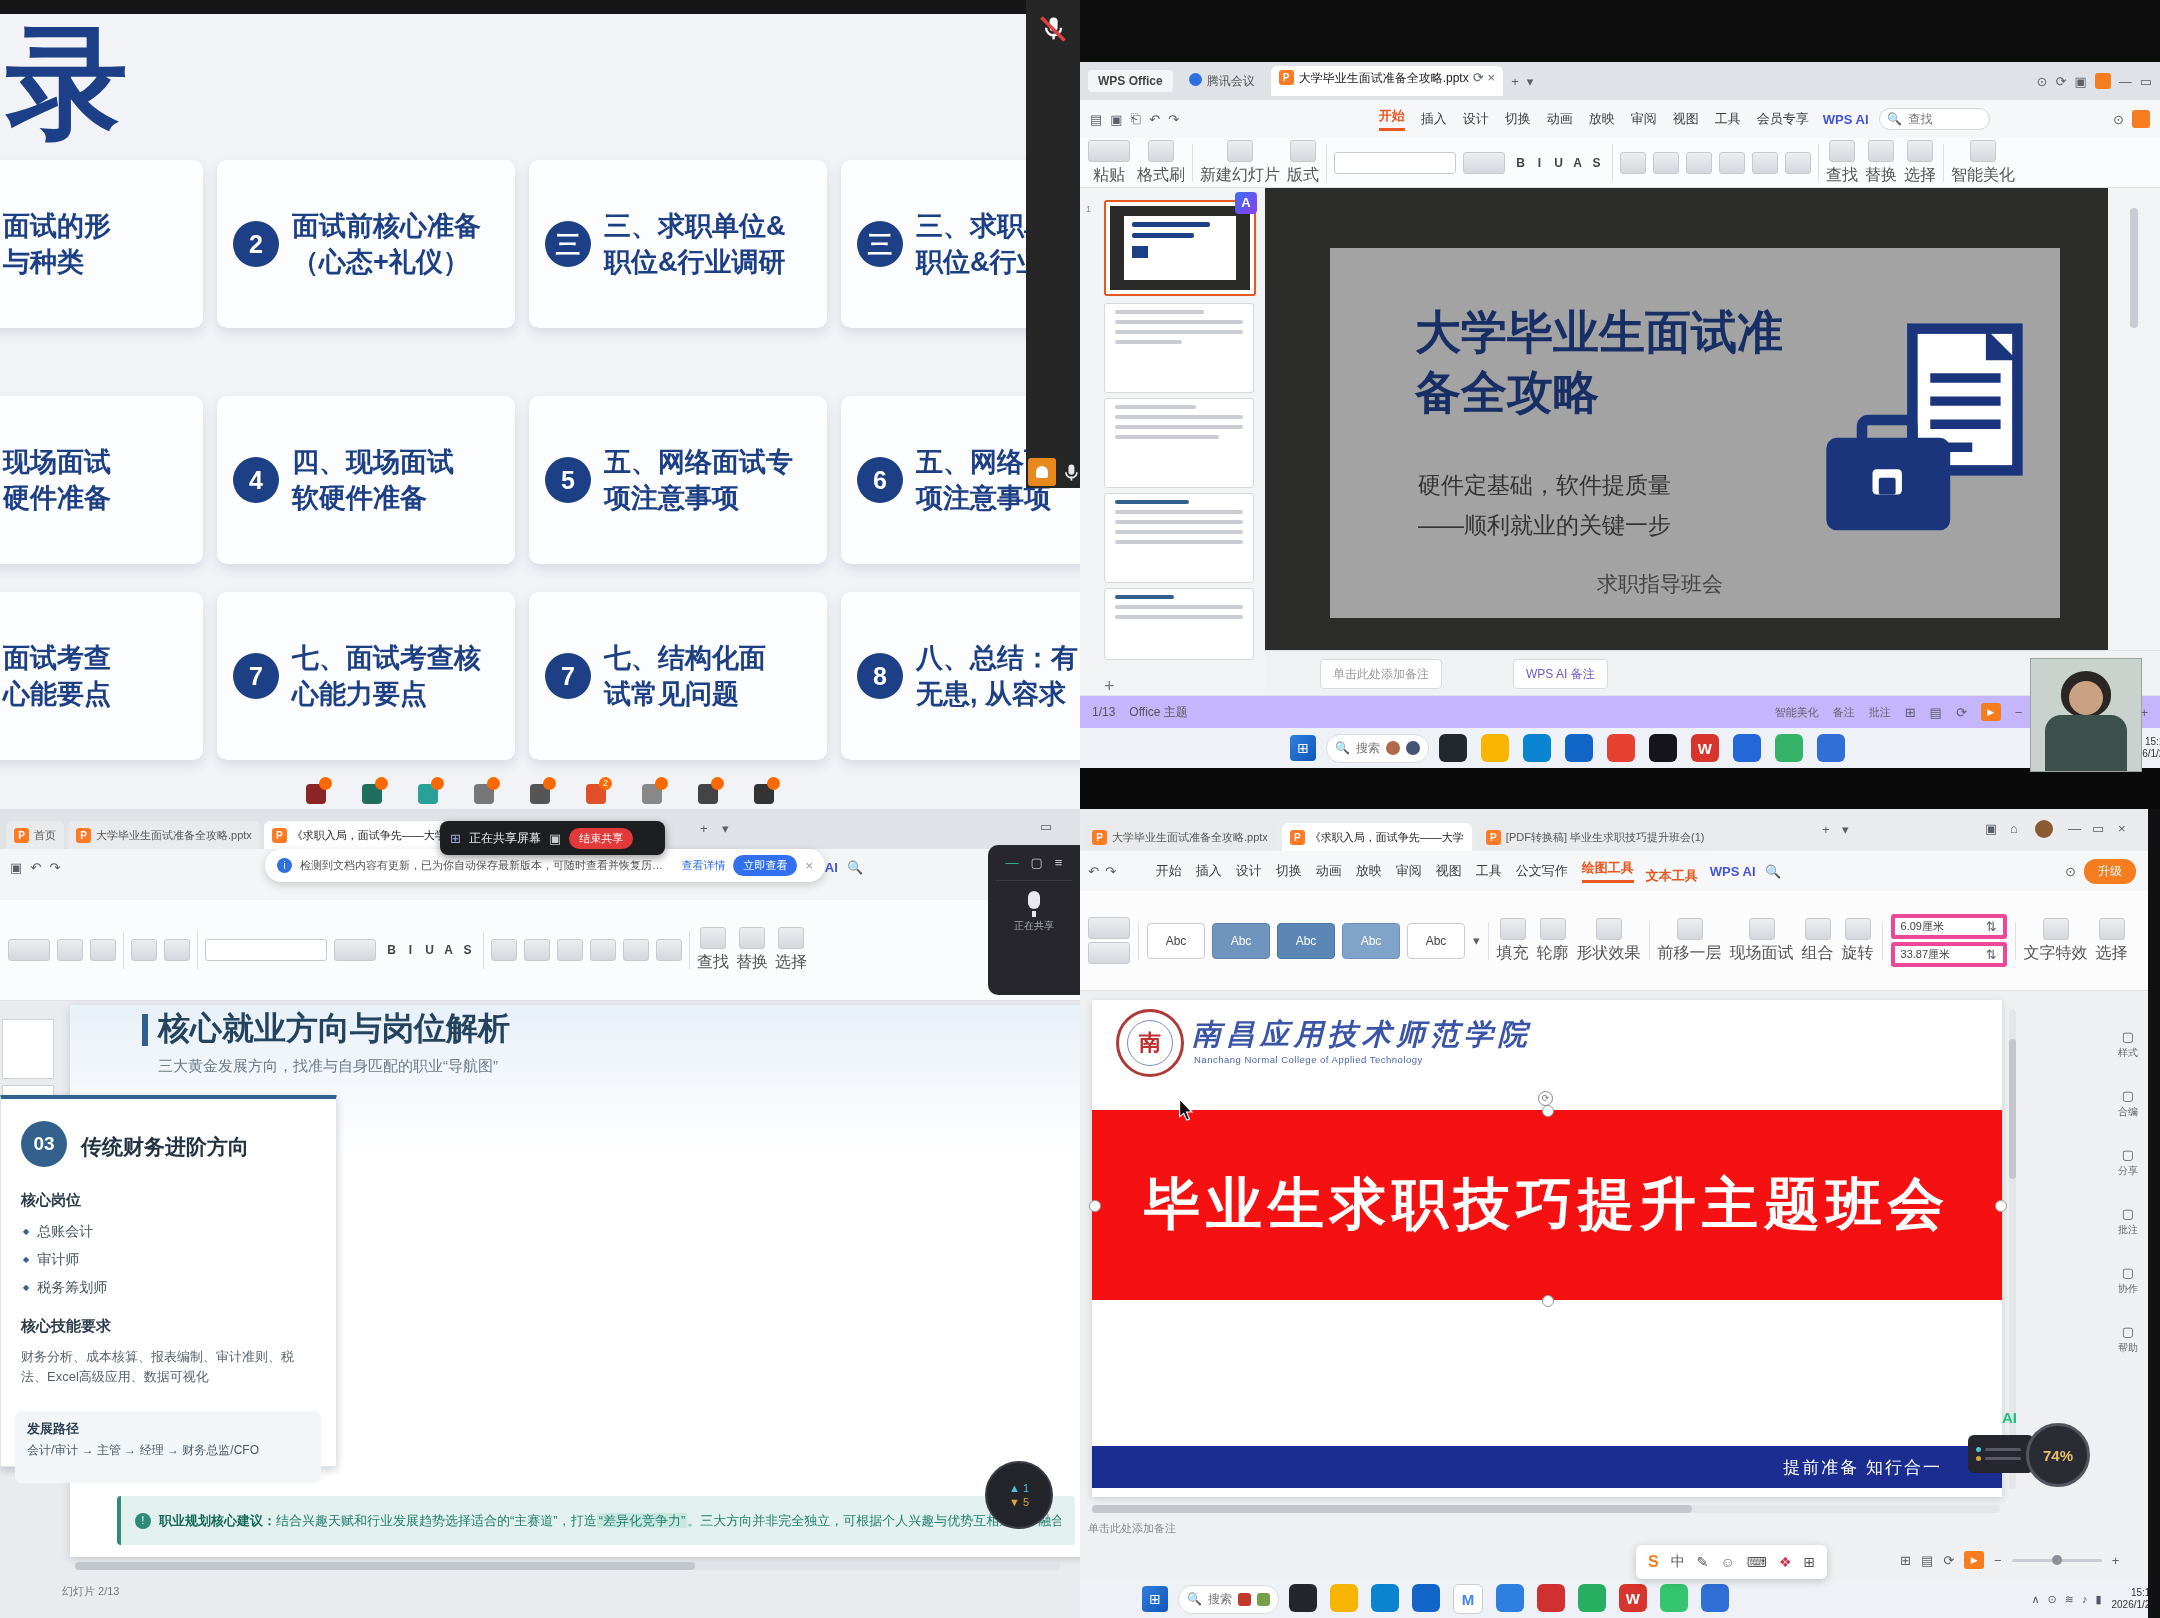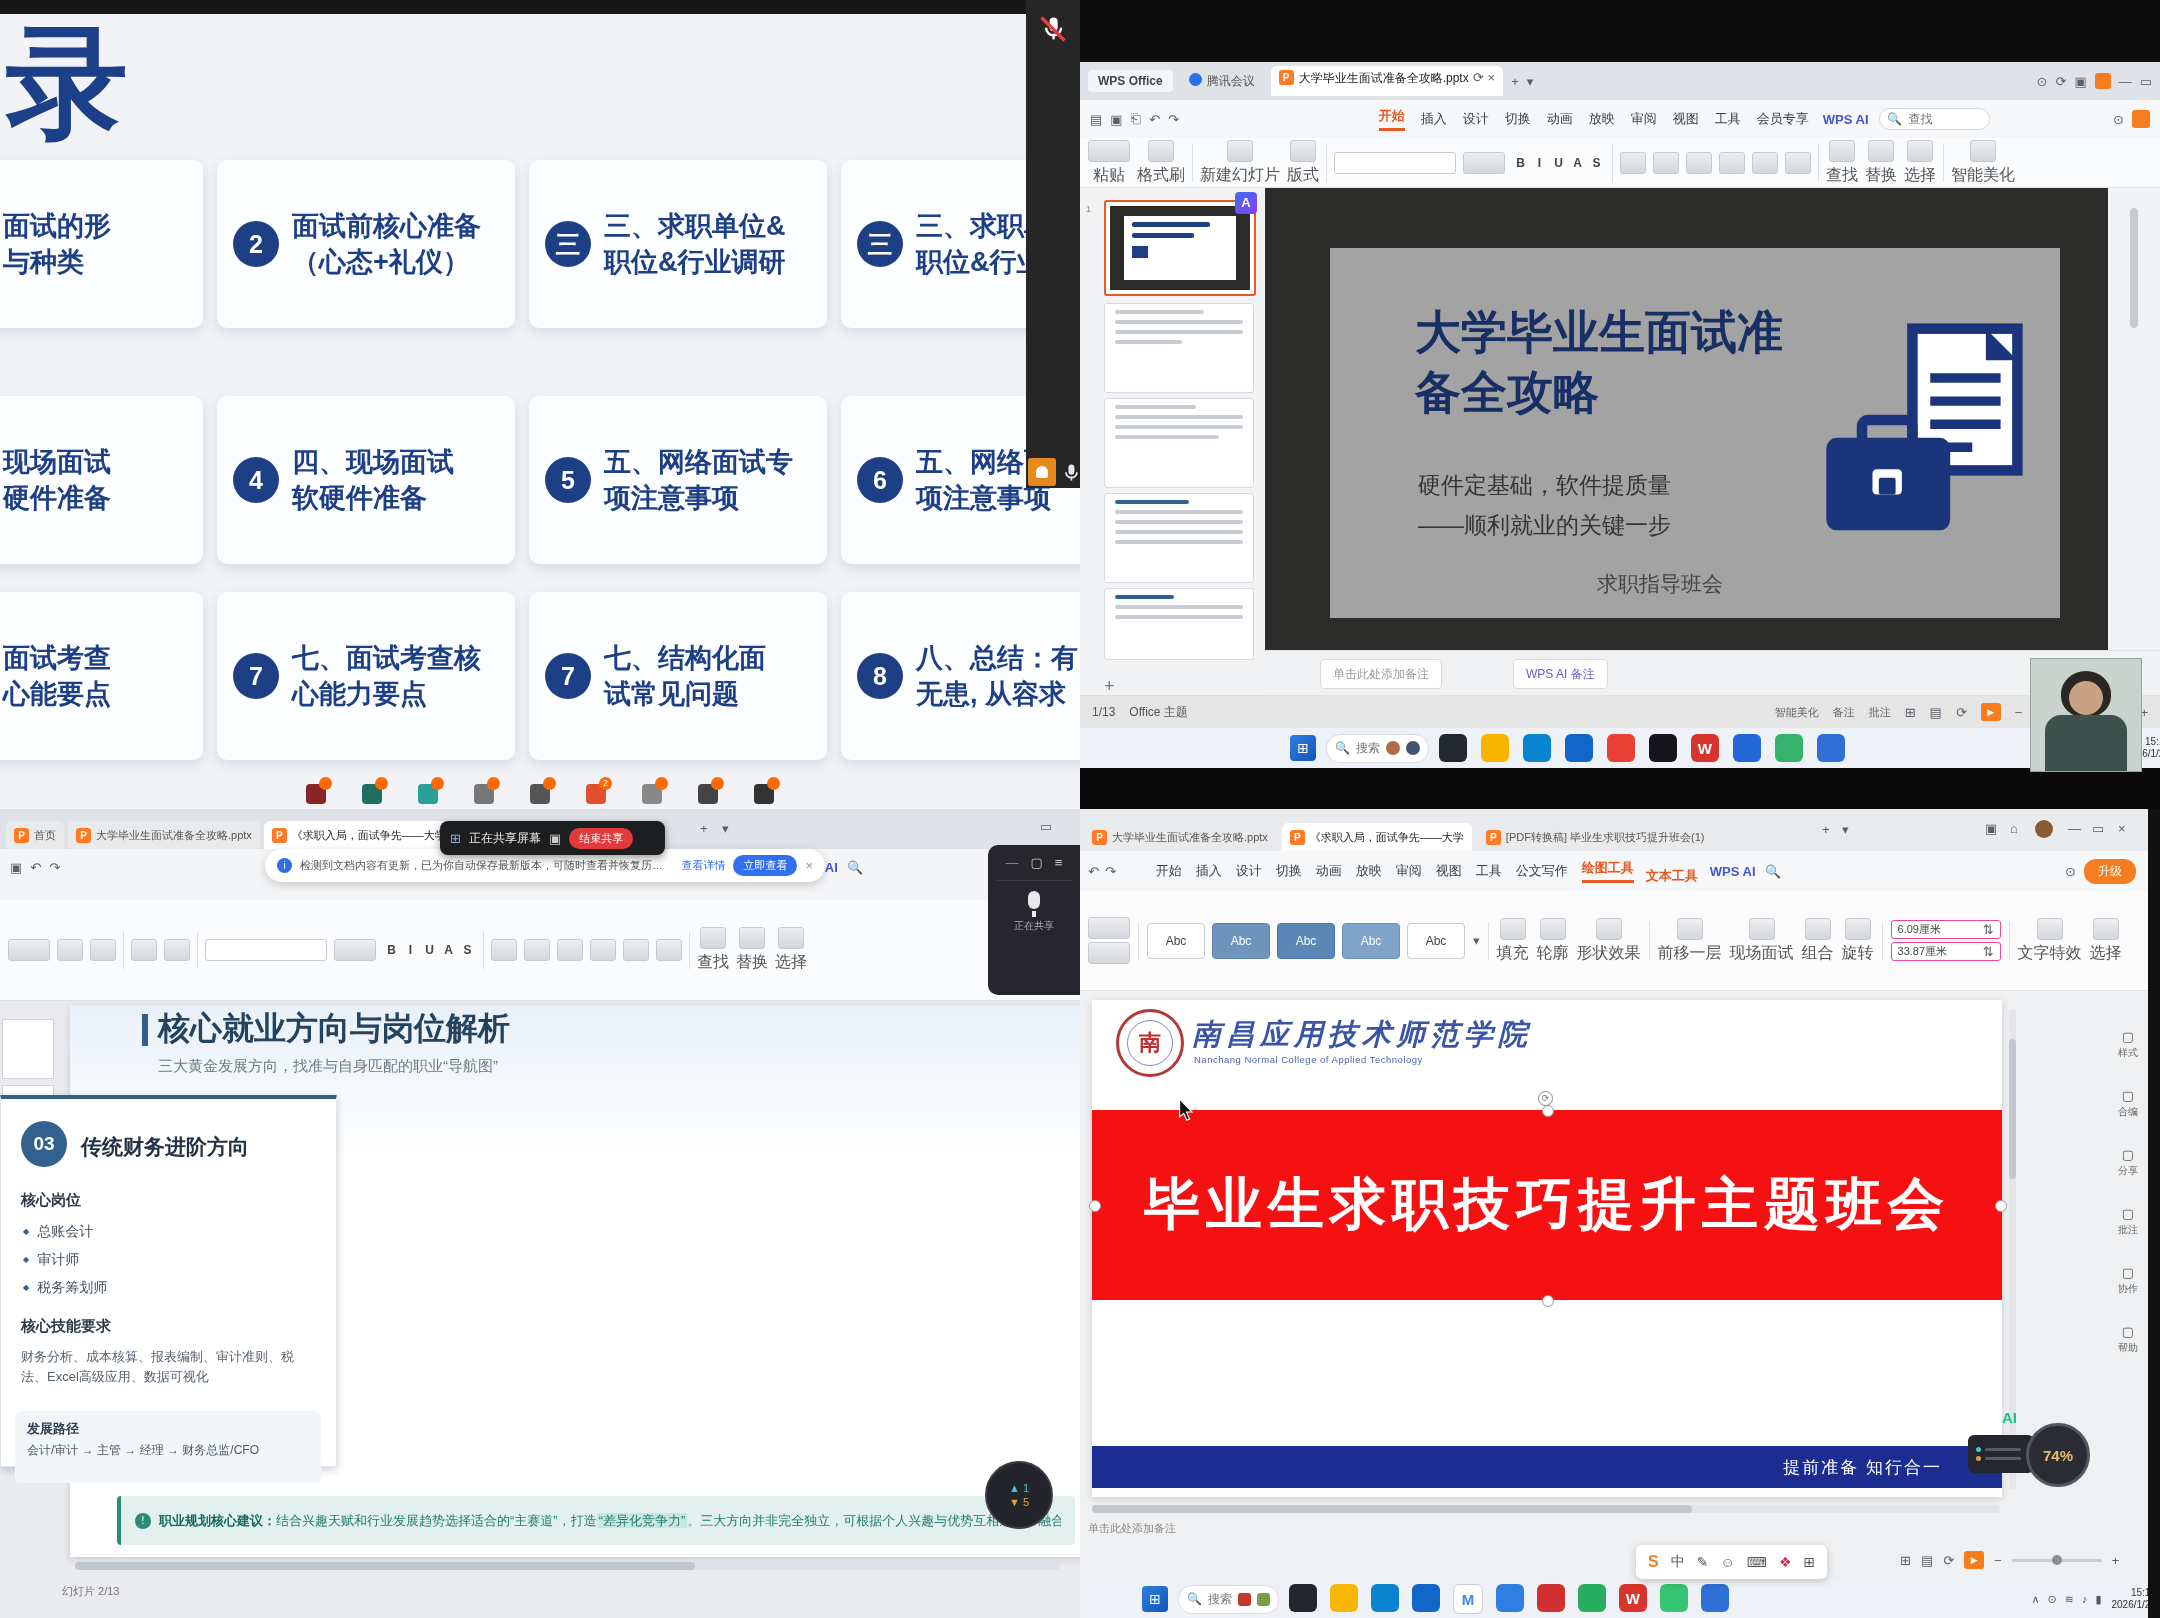--- a/index.html
+++ b/index.html
@@ -72,21 +72,21 @@
   .tnum{position:absolute;left:6px;font-size:9px;color:#888;}
   .q2-canvas{left:185px;top:188px;width:843px;height:462px;background:#2c2c2a;}
   .q2-scrollcol{left:1028px;top:188px;width:52px;height:462px;background:#f2f3f5;}
   .q2-slide{left:65px;top:60px;width:730px;height:370px;background:#a3a3a3;position:absolute;}
   .q2-title{left:85px;top:55px;font-size:46px;font-weight:bold;color:#182f66;line-height:1.3;}
   .q2-sub{left:88px;font-size:23px;color:#333;}
   .q2-footer{left:150px;top:322px;width:360px;text-align:center;font-size:21px;color:#444;}
   .q2-notes{left:185px;top:650px;width:895px;height:45px;background:#f0f1f3;border-top:1px solid #e0e2e6;}
   .q2-notetab{position:absolute;top:8px;height:28px;background:#fff;border:1px solid #d8dadd;border-radius:4px;
               font-size:12px;color:#999;display:flex;align-items:center;padding:0 12px;}
-  .q2-status{left:0;top:695px;width:1080px;height:33px;background:#e5e5e5;border-top:1px solid #e0e2e6;
+  .q2-status{left:0;top:695px;width:1080px;height:33px;background:#c4b5fd;border-top:1px solid #e0e2e6;
              display:flex;align-items:center;padding:0 12px;box-sizing:border-box;gap:14px;font-size:12px;color:#555;}
   .q2-taskbar{left:0;top:728px;width:1080px;height:40px;}
   .q2-black{left:0;top:768px;width:1080px;height:41px;background:#0a0a0a;}
   .webcam{left:950px;top:658px;width:110px;height:112px;background:#c9d2cc;z-index:30;overflow:hidden;border:1px solid #9aa49e;}
   .webcam .hair{position:absolute;left:30px;top:12px;width:50px;height:46px;border-radius:50% 50% 45% 45%;background:#2a2623;}
   .webcam .face{position:absolute;left:38px;top:22px;width:34px;height:34px;border-radius:50%;background:#c9a183;}
   .webcam .body{position:absolute;left:14px;top:56px;width:82px;height:56px;border-radius:16px 16px 0 0;background:#3c514c;}
   .playbtn{width:20px;height:18px;background:#f57c1f;border-radius:3px;color:#fff;font-size:9px;text-align:center;line-height:18px;}
   .zoomslider{width:90px;height:3px;background:#c9cdd3;border-radius:2px;position:relative;}
   .zoomslider i{position:absolute;left:40px;top:-4px;width:10px;height:10px;border-radius:50%;background:#8a9097;}
@@ -158,21 +158,21 @@
   .tooltab.t2{border-bottom:none;margin-top:12px;}
   .upg{background:#f57c1f;color:#fff;font-size:12px;border-radius:12px;padding:4px 14px;white-space:nowrap;}
   .q4-ribbon{left:0;top:82px;width:1080px;height:100px;background:#fcfcfd;border-bottom:1px solid #e1e3e7;
              display:flex;align-items:center;gap:8px;padding:0 8px;box-sizing:border-box;}
   .preset{width:56px;height:34px;border-radius:4px;border:1px solid #c8ccd2;display:flex;align-items:center;justify-content:center;
           font-size:12px;color:#444;background:#fff;flex:0 0 auto;}
   .preset.p-b1{background:#6f94bd;color:#fff;border-color:#5d82ab;}
   .preset.p-b2{background:#5b86b5;color:#fff;border-color:#4a75a4;}
   .preset.p-b3{background:#7fa3c9;color:#fff;border-color:#6d91b7;}
   .rgroup{display:flex;flex-direction:column;align-items:center;gap:3px;}
-  .sizebox{display:flex;align-items:center;gap:4px;border:1px solid #ec4899;border-radius:3px;background:#fff;
+  .sizebox{display:flex;align-items:center;gap:4px;border:4px solid #ec4899;border-radius:3px;background:#fff;
            font-size:11px;color:#444;padding:1px 6px;width:96px;justify-content:space-between;}
   .q4-slide{left:12px;top:191px;width:910px;height:497px;background:#fff;box-shadow:0 2px 8px rgba(0,0,0,.15);}
   .seal{left:36px;top:200px;width:62px;height:62px;border-radius:50%;border:3px solid #b03a3a;
         display:flex;align-items:center;justify-content:center;background:#fff;z-index:3;}
   .seal .inner{width:44px;height:44px;border-radius:50%;border:1px solid #7a8cc0;display:flex;align-items:center;justify-content:center;
                color:#c03030;font-size:22px;font-weight:bold;font-family:"Liberation Serif",serif;}
   .school-cn{left:112px;top:206px;font-size:29px;color:#3a55a8;font-family:"Liberation Serif",serif;
              font-style:italic;font-weight:bold;letter-spacing:5px;}
   .school-en{left:114px;top:245px;font-size:9.5px;color:#4a66b0;letter-spacing:.5px;}
   .banner{left:12px;top:301px;width:910px;height:190px;background:#f51111;display:flex;align-items:center;justify-content:center;}

